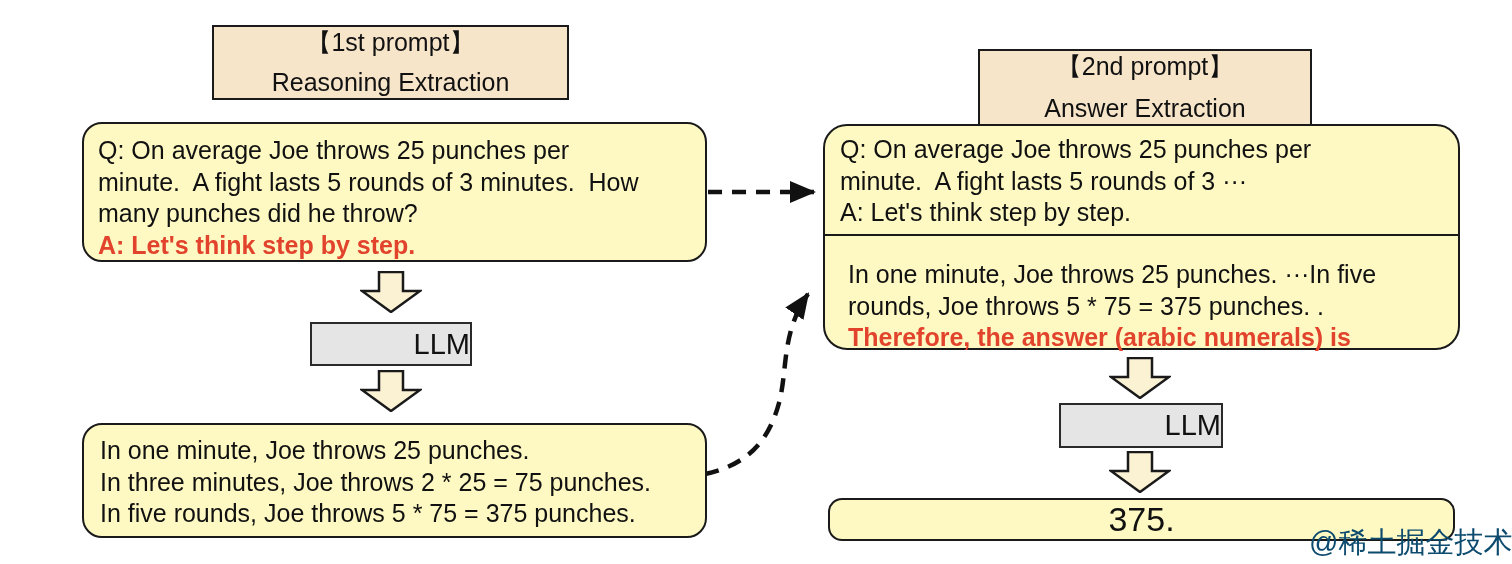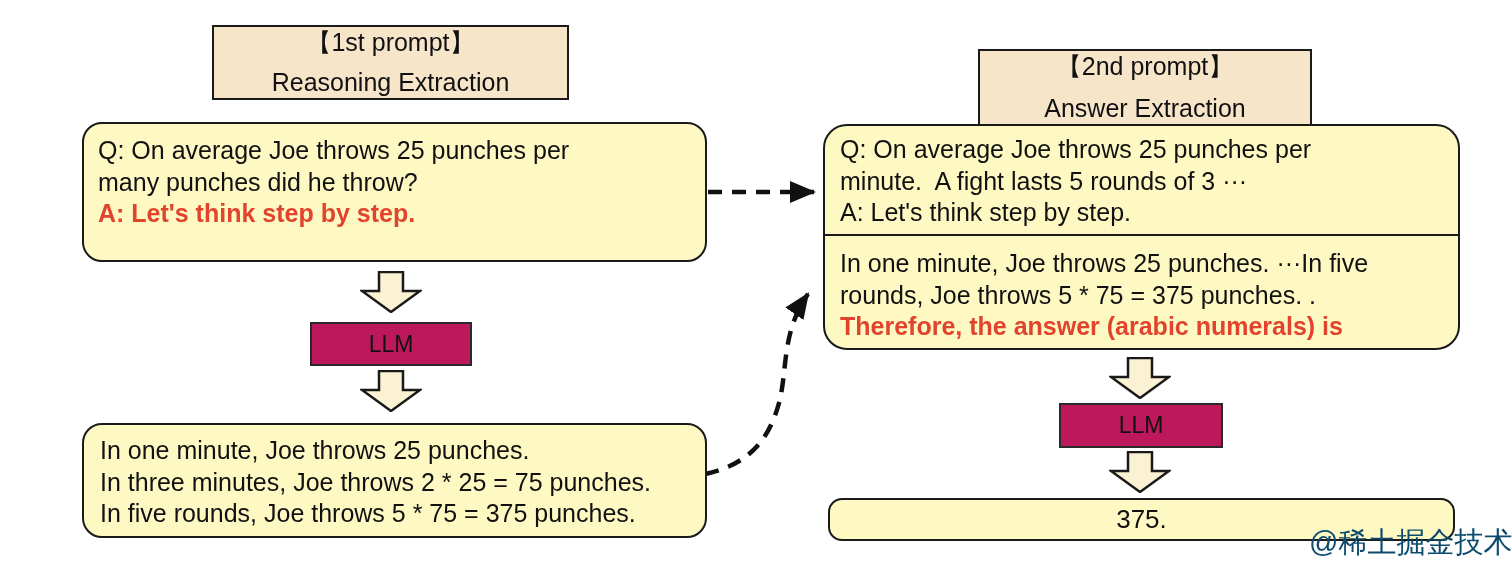--- a/index.html
+++ b/index.html
@@ -14,28 +14,28 @@
   .hdr .l1 { font-size:25px; line-height:31px; }
   .hdr .l2 { font-size:25px; line-height:31px; font-weight:normal; }
   .rbox {
     position:absolute; background:#fef9c3; border:2px solid #1a1a1a; box-sizing:border-box;
     border-radius:20px;
   }
   .txt { font-size:25px; line-height:31.5px; white-space:pre; }
   .red { color:#e2432c; font-weight:bold; }
   .pad { padding:11px 0 0 14px; }
   .llm {
-    position:absolute; background:#be185d; border:2px solid #2a2a2a; box-sizing:border-box;
-    display:flex; align-items:center; justify-content:center; font-size:23px;
+    position:absolute; background:#e5e5e5; border:2px solid #2a2a2a; box-sizing:border-box;
+    display:flex; align-items:center; justify-content:flex-end; font-size:29px;
   }
   .blockarrow { position:absolute; }
   .overlay { position:absolute; left:0; top:0; pointer-events:none; }
   .secA { height:110px; border-bottom:2px solid #1a1a1a; box-sizing:border-box; padding:8px 0 0 15px; }
-  .secB { padding:12px 0 0 15px; }
-  .answer { display:flex; align-items:center; justify-content:center; font-size:26px; border-radius:14px; }
+  .secB { padding:23px 0 0 15px;margin-left:8px; }
+  .answer { display:flex; align-items:center; justify-content:center; font-size:34px; border-radius:14px; }
   .wm { position:absolute; color:#0c4a6e; font-size:29px; white-space:pre; }
 </style>
 </head>
 <body>
 
 <div class="canvas">
 
   <svg class="overlay" width="1512" height="564" viewBox="0 0 1512 564">
     <defs>
       <marker id="ah" markerUnits="userSpaceOnUse" markerWidth="26" markerHeight="22" refX="24" refY="11" orient="auto">
@@ -46,20 +46,21 @@
     <path d="M 705 474 C 752 464 770 436 779 403 C 788 369 781 333 808 294" fill="none" stroke="#111" stroke-width="4.5" stroke-dasharray="14 10" marker-end="url(#ah)"></path>
   </svg>
 
   <div class="hdr" style="left:212px; top:25px; width:357px; height:75px;">
     <div class="l1">【1st prompt】</div>
     <div class="l2">Reasoning Extraction</div>
   </div>
 
   <div class="rbox pad" style="left:82px; top:122px; width:625px; height:140px;">
     <div class="txt">Q: On average Joe throws 25 punches per</div>
+    <div class="txt">minute.  A fight lasts 5 rounds of 3 minutes.  How</div>
     <div class="txt">many punches did he throw?</div>
     <div class="txt red">A: Let's think step by step.</div>
   </div>
 
   <svg class="blockarrow" style="left:360px; top:271px;" width="62" height="42" viewBox="0 0 62 42">
     <polygon points="19,1 43,1 43,20 60,20 31,41 2,20 19,20" fill="#fbf1d3" stroke="#1a1a1a" stroke-width="2.5"></polygon>
   </svg>
 
   <div class="llm" style="left:310px; top:322px; width:162px; height:44px;">
     <span>LLM</span>

